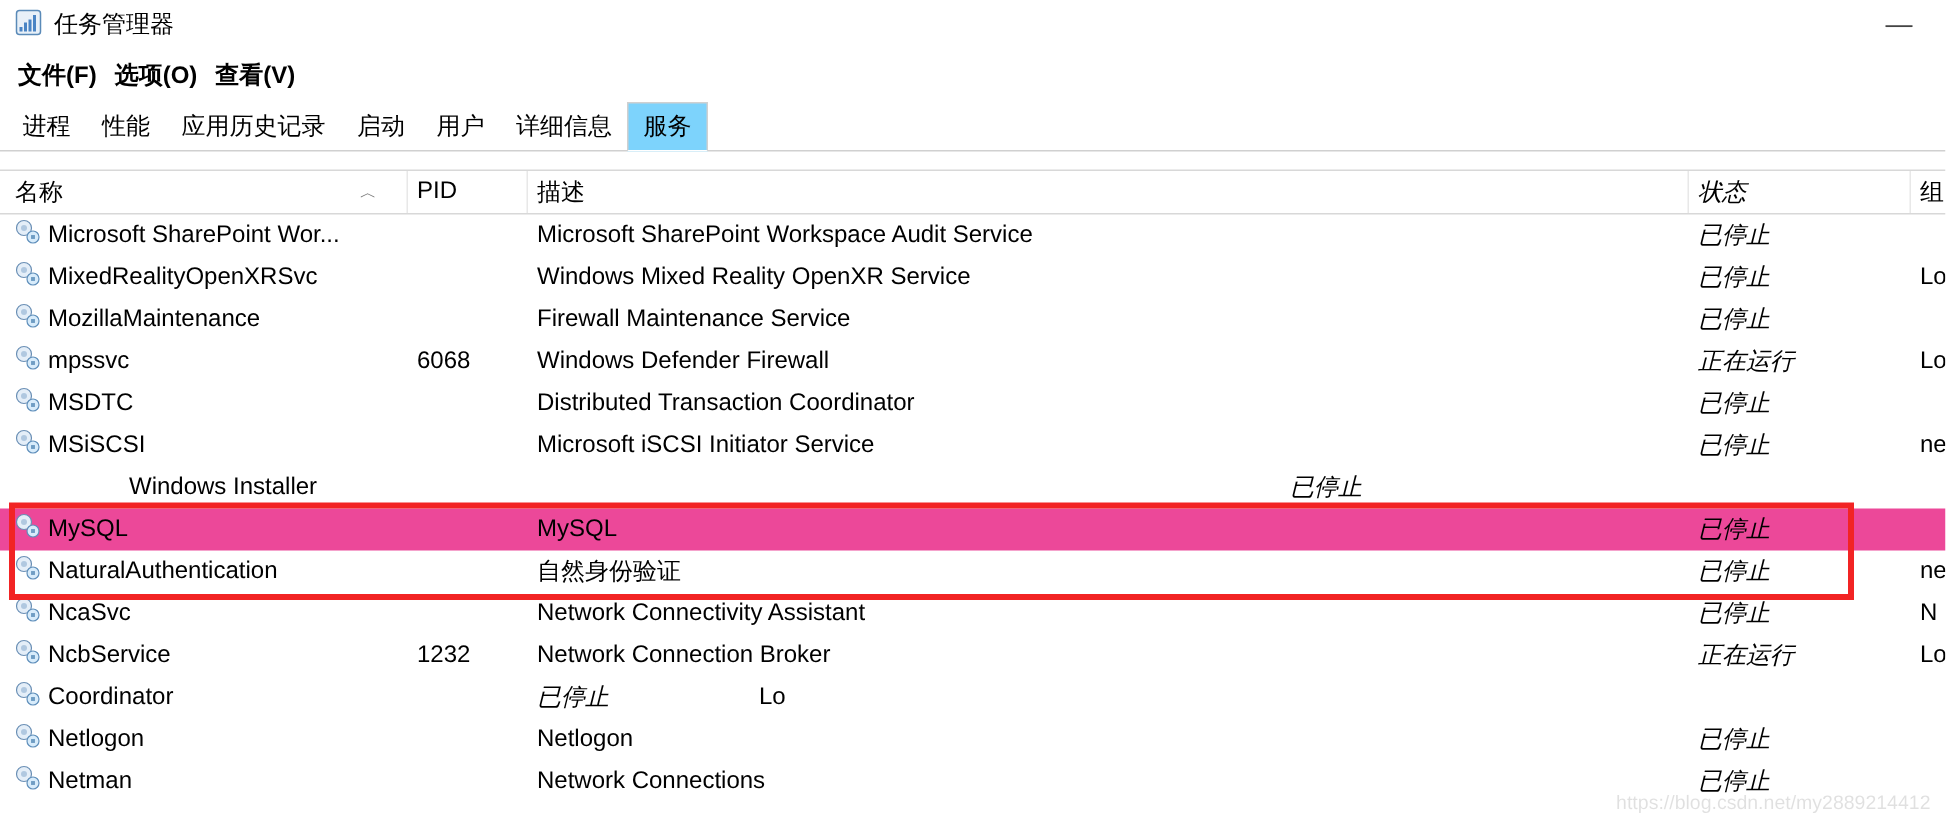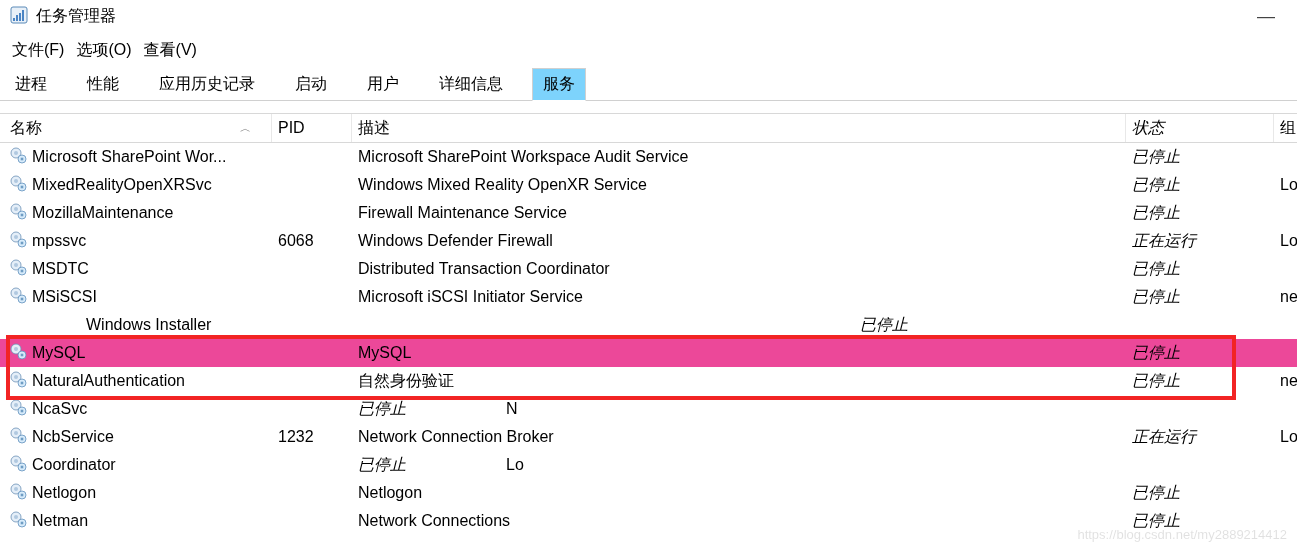--- a/index.html
+++ b/index.html
@@ -34,30 +34,30 @@
       font-size: 18px;
       color: #444;
       padding: 0 12px;
       cursor: default;
     }
     .menu-bar {
       display: flex;
       padding: 4px 12px 6px;
       gap: 12px;
       font-size: 16px;
+      font-weight: bold;
     }
     .menu-item {
       cursor: default;
     }
     .tab-bar {
       display: flex;
       border-bottom: 1px solid #d0d0d0;
       padding-left: 4px;
       font-size: 16px;
-      gap: 19px;
     }
     .tab {
       padding: 5px 10px;
       border: 1px solid transparent;
       cursor: default;
       margin-right: -1px;
       position: relative;
       top: 1px;
     }
     .tab.active {
@@ -313,20 +313,21 @@
     <div class="col-name">
       <span><svg class="service-icon" viewBox="0 0 17 17">
   <circle cx="6" cy="6" r="5" fill="#e4eef8" stroke="#6a8fb5" stroke-width="0.8"></circle>
   <circle cx="6" cy="6" r="2" fill="#b0c8e0"></circle>
   <circle cx="12" cy="12" r="4" fill="#d8ecfb" stroke="#5f8fbb" stroke-width="0.8"></circle>
   <rect x="10.7" y="10.7" width="2.6" height="2.6" fill="#6f9dc4"></rect>
 </svg></span>
       <span class="name-text">NcaSvc</span>
     </div>
     <div class="col-pid"></div>
+    <div class="col-desc">Network Connectivity Assistant</div>
     <div class="col-status">已停止</div>
     <div class="col-group trunc">N</div>
   </div>
       <div class="row">
     <div class="col-name">
       <span><svg class="service-icon" viewBox="0 0 17 17">
   <circle cx="6" cy="6" r="5" fill="#e4eef8" stroke="#6a8fb5" stroke-width="0.8"></circle>
   <circle cx="6" cy="6" r="2" fill="#b0c8e0"></circle>
   <circle cx="12" cy="12" r="4" fill="#d8ecfb" stroke="#5f8fbb" stroke-width="0.8"></circle>
   <rect x="10.7" y="10.7" width="2.6" height="2.6" fill="#6f9dc4"></rect>

